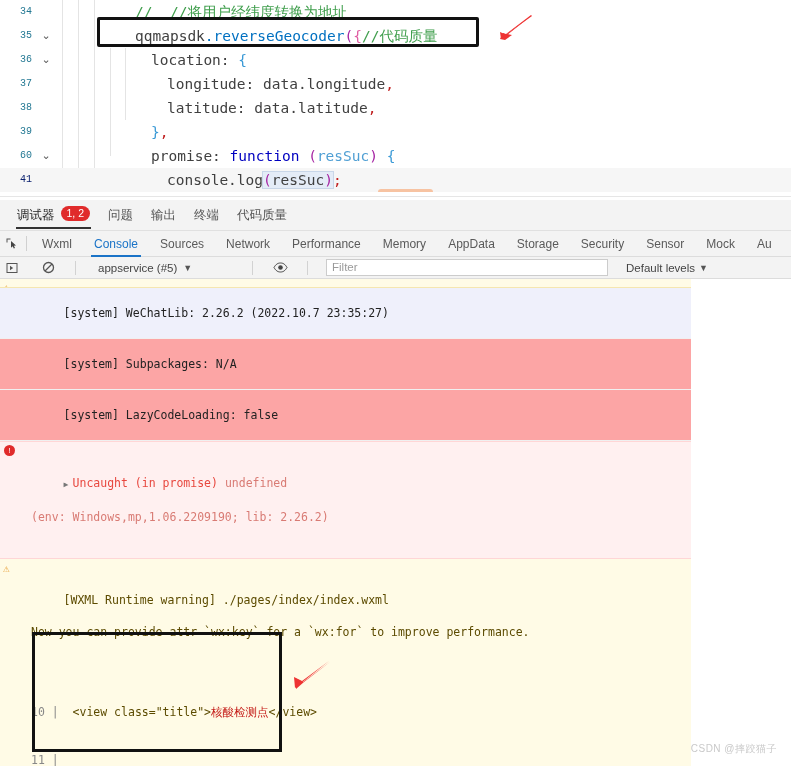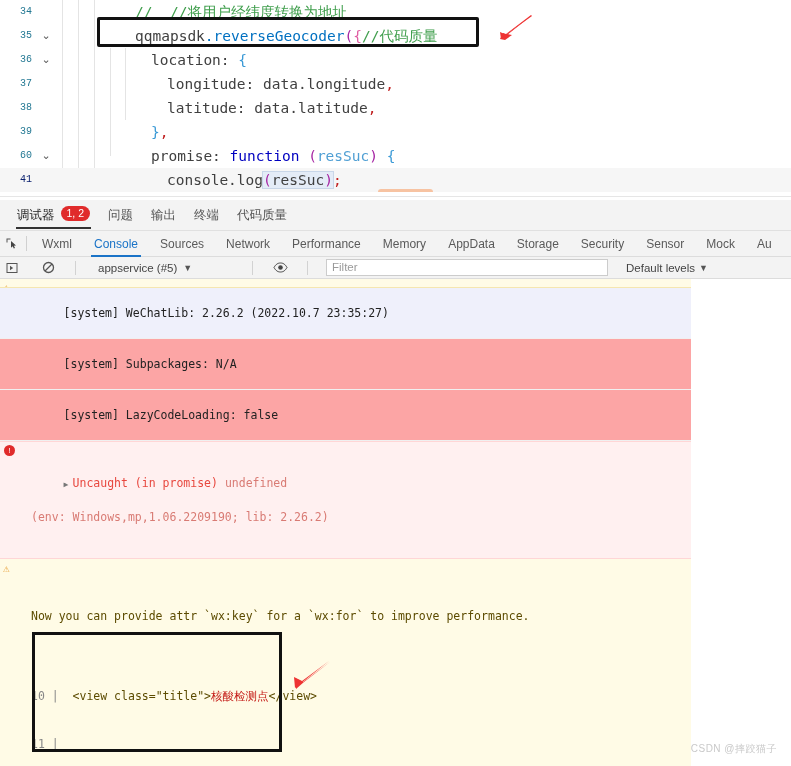--- a/index.html
+++ b/index.html
@@ -314,20 +314,21 @@
     </div>
 
     <div class="line err">
       <span class="err-ic">!</span>
       <span class="tri">▶</span><span class="err-t1">Uncaught (in promise)</span><span class="err-t2"> <span>undefined</span></span>
       <div style="padding-left:9px"><span class="err-t2">(env: Windows,mp,1.06.2209190; lib: 2.26.2)</span></div>
     </div>
 
     <div class="line warn" style="padding-bottom:3px">
       <span class="warn-ic">⚠</span>
+      <span class="warn-name">[WXML Runtime warning] ./pages/index/index.wxml</span>
       <div style="padding-left:9px"><span class="warn-name">Now you can provide attr `wx:key` for a `wx:for` to improve performance.</span></div>
       <div>
         <div style="padding-left:9px"><span class="src-ln">10</span><span class="src-ln"> | </span><span class="tag-g"> &lt;view class="title"&gt;</span><span class="wx-red">核酸检测点</span><span class="tag-g">&lt;/view&gt;</span></div>
         <div style="padding-left:9px"><span class="src-ln">11</span><span class="src-ln"> | </span></div>
         
         
         
         
         
       </div>

